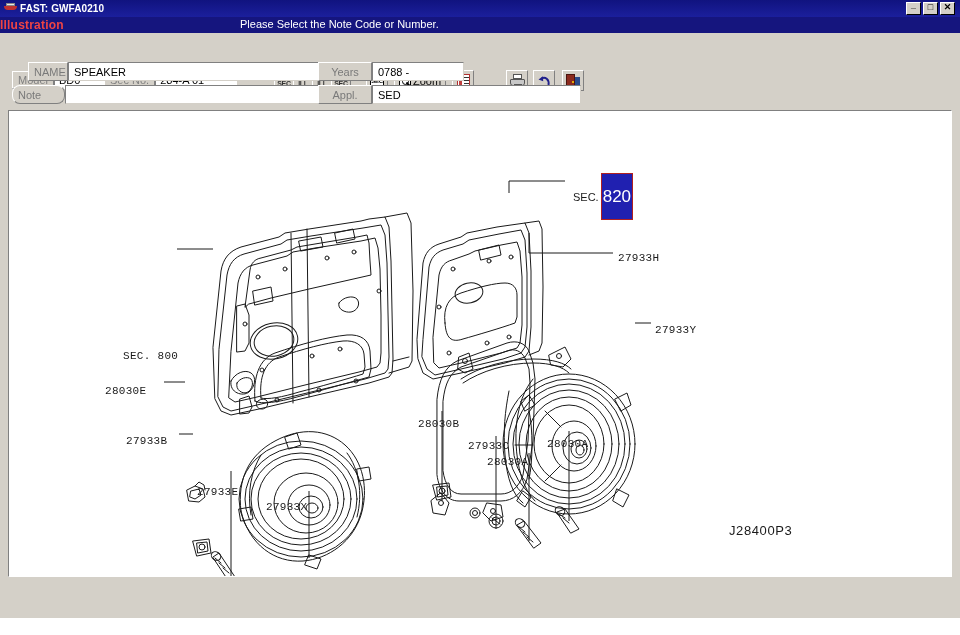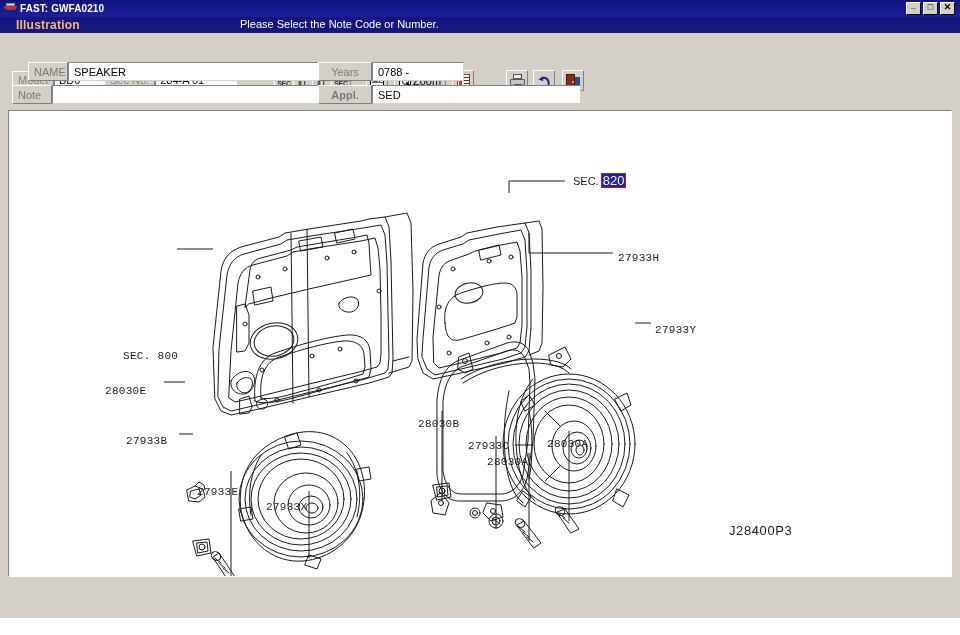--- a/index.html
+++ b/index.html
@@ -51,22 +51,22 @@
   .tb-btn span { position: relative; top: -1px; font-weight: bold; }
   .tb-btn.min span { top: -3px; }
 
   
   .subheader {
     position: absolute; left: 0; top: 17px; width: 960px; height: 16px;
     background: #15157e;
     display: flex; align-items: center;
   }
   .sub-title {
-    color: #fdba74; font-size: 12px; font-weight: bold;
-    padding-left: 16px; letter-spacing: 0.2px;
+    color: #ef4444; font-size: 12px; font-weight: bold;
+    padding-left: 0; letter-spacing: 0.2px;
   }
   .sub-msg {
     color: #ffffff; font-size: 11px;
     position: absolute; left: 240px; top: 1px;
   }
 
   
   .toolbar {
     position: absolute; left: 0; top: 33px; width: 960px; height: 26px;
   }
@@ -214,23 +214,23 @@
     position: absolute; font-size: 11px; color: #1a1a1a;
     font-family: Liberation Mono, monospace;
     letter-spacing: 0.3px; white-space: nowrap;
   }
   .lbl-sec820 {
     position: absolute; font-size: 11px; color: #1a1a1a;
     white-space: nowrap; display: flex; align-items: center;
   }
   .sel-code {
     background: #2020b0; color: #ffffff;
-    padding: 0 1px; margin-left: 2px;
+    padding: 16px 1px; margin-left: 2px;
     border: 1px solid #b02020;
-    font-size: 13px; line-height: 13px;
+    font-size: 17px; line-height: 13px;
   }
   .drawing-no {
     position: absolute; font-size: 13px; color: #1a1a1a;
     letter-spacing: 0.6px;
   }
 
   
   .bottombar { position: absolute; left: 0; top: 585px; width: 960px; height: 30px; }
   .hairline {
     position: absolute; left: 0; top: 580px; width: 960px; height: 1px;
@@ -348,25 +348,25 @@
 
   <div class="inforow" style="left:28px; top:62px;">
     <div class="ir-label" style="width:40px;">NAME</div>
     <div class="ir-value" style="width:271px;">SPEAKER</div>
   </div>
   <div class="inforow" style="left:318px; top:62px;justify-content:flex-end;">
     <div class="ir-label" style="width:54px; justify-content:center;">Years</div>
     <div class="ir-value" style="width:92px;">0788 -</div>
   </div>
   <div class="inforow" style="left:12px; top:85px;">
-    <div class="ir-label" style="width:40px;">Note</div>
+    <div class="ir-label" style="width:53px;border-radius:8px;">Note</div>
     <div class="ir-value" style="width:271px;"></div>
   </div>
   <div class="inforow" style="left:318px; top:85px;">
-    <div class="ir-label" style="width:54px; justify-content:center;font-weight:bold;">Appl.</div>
+    <div class="ir-label" style="width:54px; justify-content:center;">Appl.</div>
     <div class="ir-value" style="width:209px;">SED</div>
   </div>
 
   <div class="canvas">
 
     <svg width="944" height="467" viewBox="0 0 944 467">
       <g stroke="#1a1a1a" fill="none" stroke-width="1" stroke-linejoin="round" stroke-linecap="round">
 
         <path d="M204 236 L212 160 C214 148 220 140 232 136 L270 126 L276 122
                  L300 118 L352 110 L360 108 L376 106

